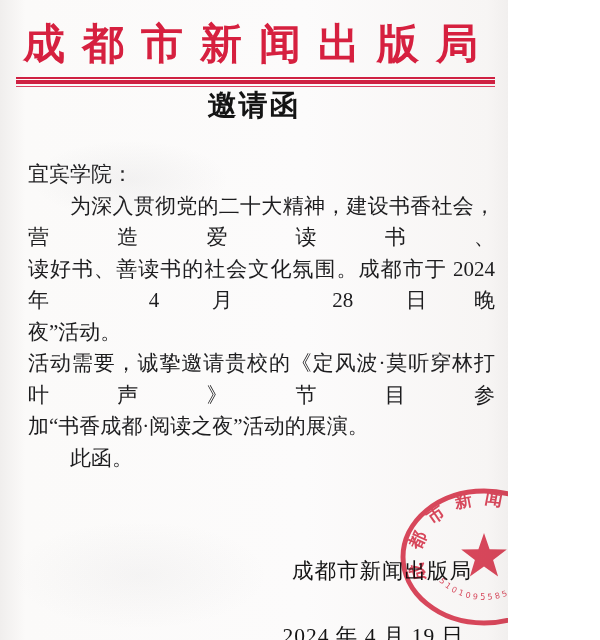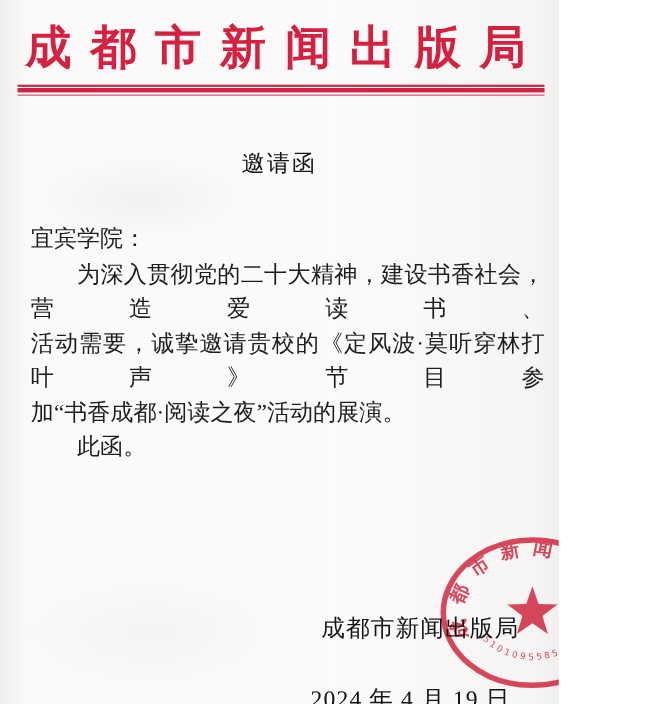--- a/index.html
+++ b/index.html
@@ -38,25 +38,24 @@
     white-space: nowrap;
   }
   .rule { margin: 7px 13px 0 16px; }
   .rule .r1 { height: 2px; background: #cf2142; }
   .rule .g1 { height: 1px; }
   .rule .r2 { height: 4px; background: #cf2142; }
   .rule .g2 { height: 2px; }
   .rule .r3 { height: 1px; background: #d94563; }
 
   .doc-title {
-    margin-top: 43px;
     text-align: center;
     color: #141414;
-    font-size: 21px;
-    font-weight: normal;
+    font-size: 29px;
+    font-weight: bold;
     letter-spacing: 2px;
     line-height: 36px;
   }
 
   .body-text {
     margin: 36px 13px 0 28px;
     color: #1d1d1f;
     font-size: 21px;
     line-height: 31.5px;
   }
@@ -96,20 +95,22 @@
     <div class="r2"></div>
     <div class="g2"></div>
     <div class="r3"></div>
   </div>
 
   <div class="doc-title">邀请函</div>
 
   <div class="body-text">
     <div class="line">宜宾学院：</div>
     <div class="line indent fill">为深入贯彻党的二十大精神，建设书香社会，营造爱读书、</div>
+    <div class="line fill">读好书、善读书的社会文化氛围。成都市于 2024 年 4 月 28 日晚</div>
+    <div class="line">夜”活动。</div>
     <div class="line fill">活动需要，诚挚邀请贵校的《定风波·莫听穿林打叶声》节目参</div>
     <div class="line">加“书香成都·阅读之夜”活动的展演。</div>
     <div class="line indent">此函。</div>
   </div>
 
   <div class="sign-org">成都市新闻出版局</div>
 
   <div class="sign-date">2024 年 4 月 19 日</div>
 
   <svg class="seal" viewBox="0 0 220 186">

